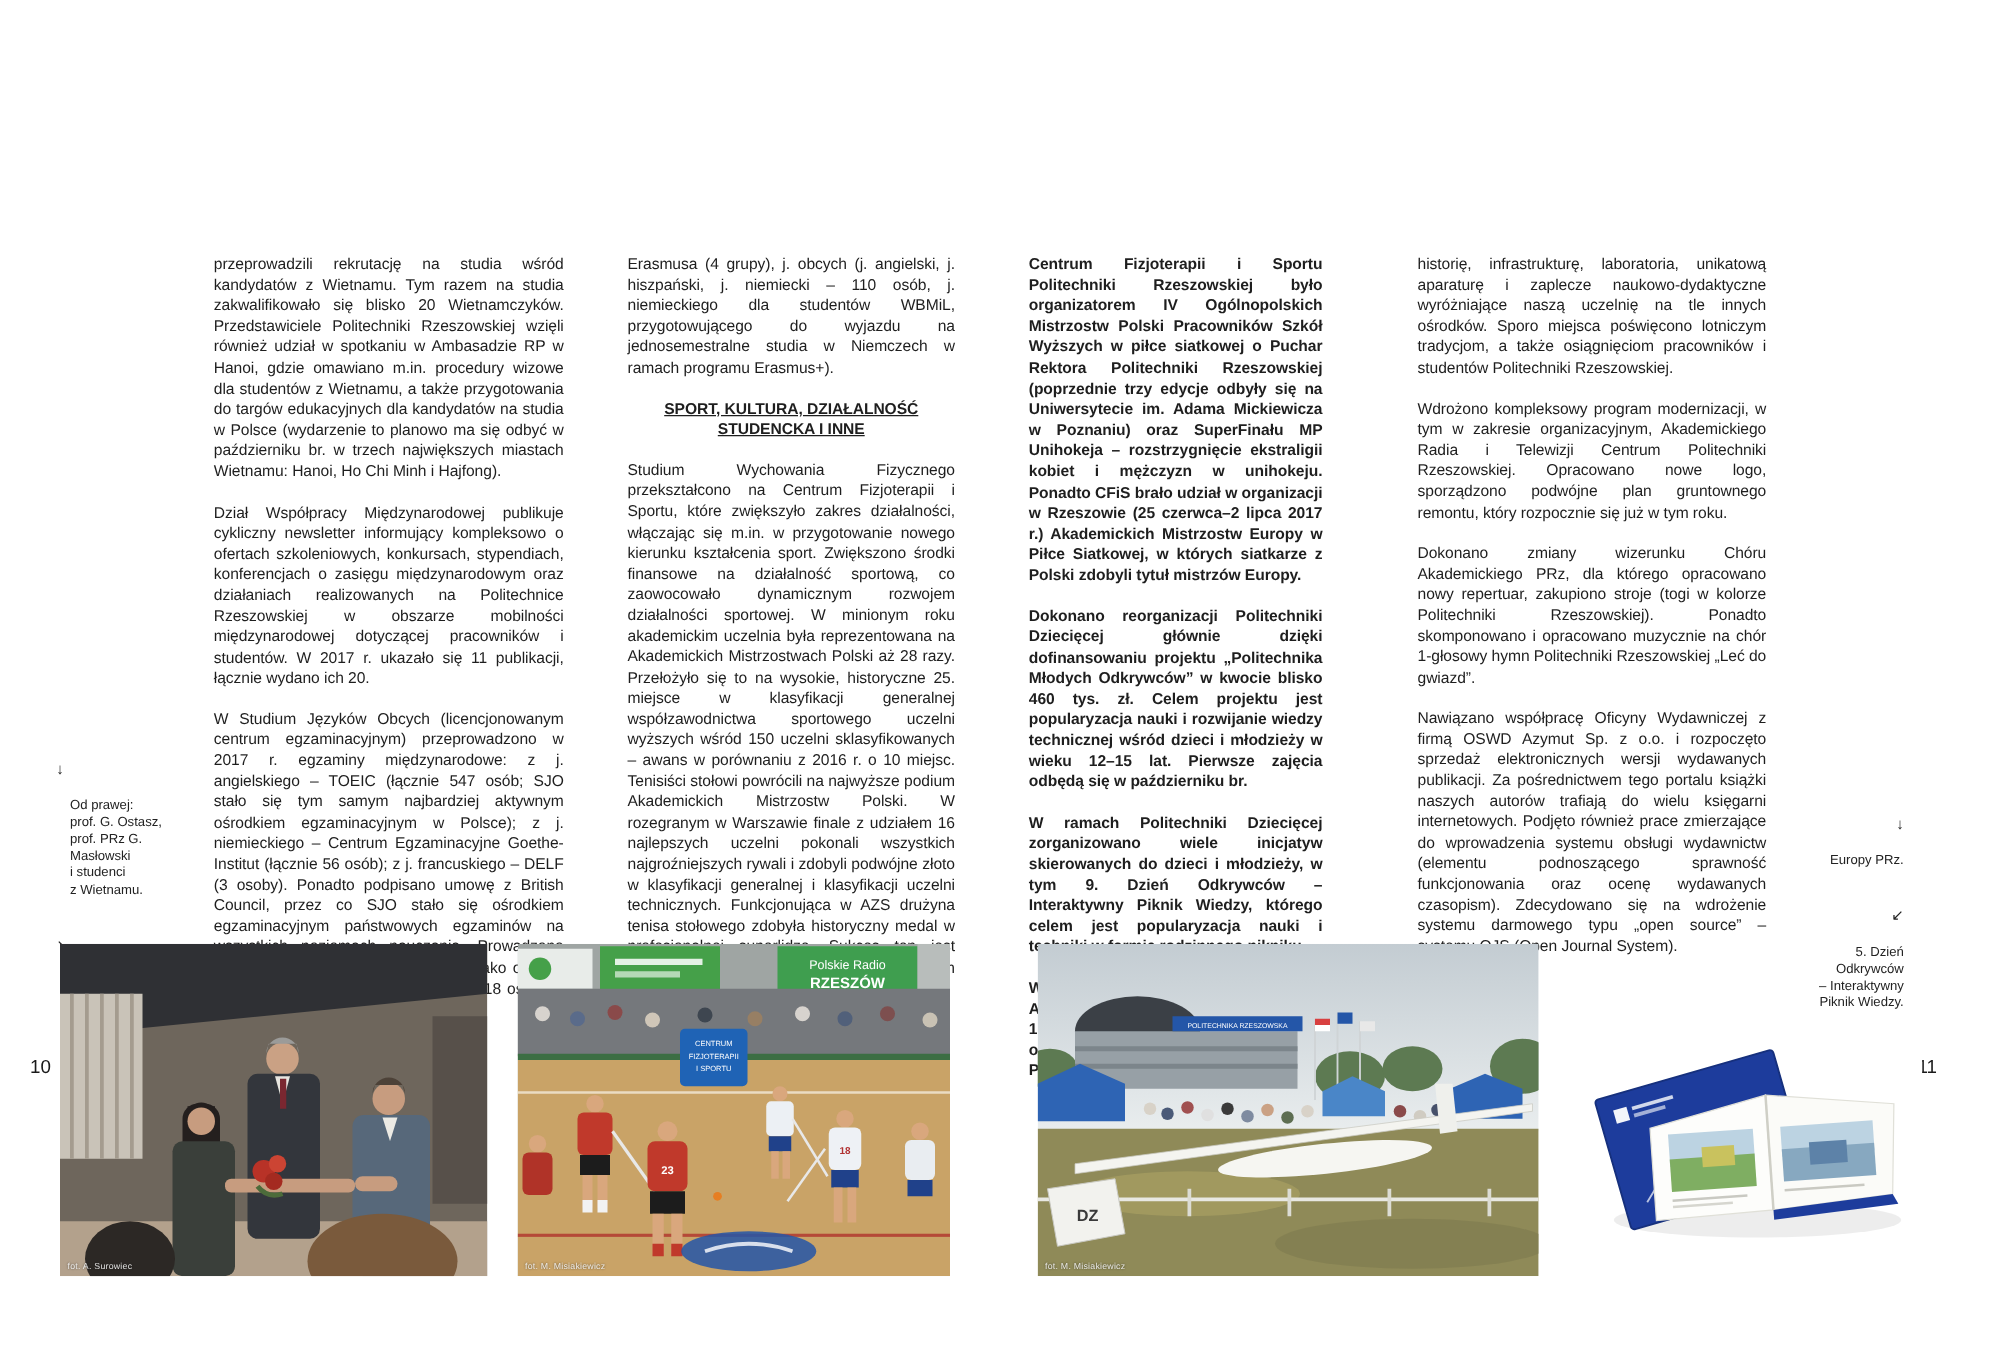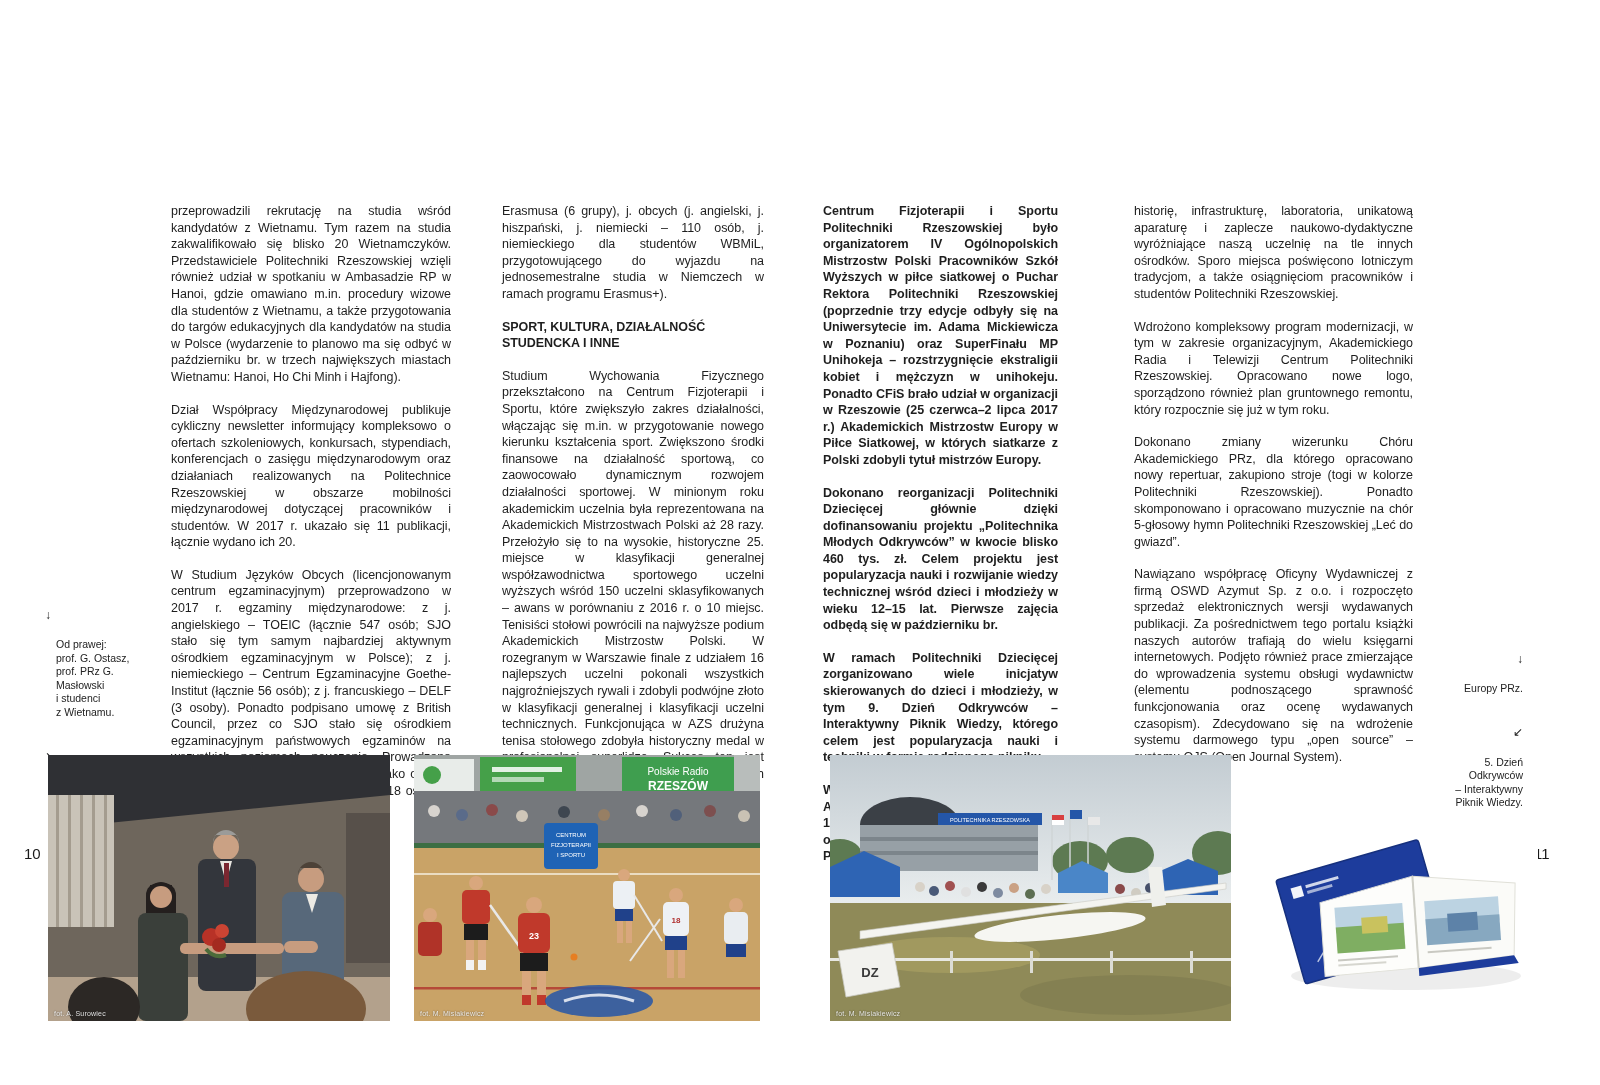--- a/index.html
+++ b/index.html
@@ -9,21 +9,21 @@
 
   
   .col{position:absolute;top:203px;text-align:justify;font-size:12.5px;
        line-height:16.6px;color:#1e1e1e;letter-spacing:-0.05px;}
   .col p{margin:0 0 16px 16px;}
   .col p:last-child{margin-bottom:0;}
   .col-1{left:155px;width:296px;}
   .col-2{left:486px;width:278px;}
   .col-3{left:807px;width:251px;font-weight:bold;}
   .col-4{left:1118px;width:295px;}
-  .sec-heading{font-weight:bold;margin:0 0 16px 0;text-align:left;}
+  .sec-heading{font-weight:bold;margin:0 0 16px 0;text-align:center;text-decoration:underline;}
 
   
   .pagenum{position:absolute;top:845px;font-size:15px;color:#1a1a1a;}
   .pagenum.left{left:12px;margin-left:12px;}
   .pagenum.right{left:1534px;}
 
   
   .mnote{position:absolute;font-size:10.5px;line-height:13.5px;color:#222;
          white-space:pre-line;}
   .mnote .arrow{font-size:12px;line-height:14px;margin-bottom:3px;}
@@ -71,36 +71,36 @@
 Piknik Wiedzy.</div>
   </div>
 
   <div class="col col-1">
     <p>przeprowadzili rekrutację na studia wśród kandydatów z Wietnamu. Tym razem na studia zakwalifikowało się blisko 20 Wietnamczyków. Przedstawiciele Politechniki Rzeszowskiej wzięli również udział w spotkaniu w Ambasadzie RP w Hanoi, gdzie omawiano m.in. procedury wizowe dla studentów z Wietnamu, a także przygotowania do targów edukacyjnych dla kandydatów na studia w Polsce (wydarzenie to planowo ma się odbyć w październiku br. w trzech największych miastach Wietnamu: Hanoi, Ho Chi Minh i Hajfong).</p>
     <p>Dział Współpracy Międzynarodowej publikuje cykliczny newsletter informujący kompleksowo o ofertach szkoleniowych, konkursach, stypendiach, konferencjach o zasięgu międzynarodowym oraz działaniach realizowanych na Politechnice Rzeszowskiej w obszarze mobilności międzynarodowej dotyczącej pracowników i studentów. W 2017 r. ukazało się 11 publikacji, łącznie wydano ich 20.</p>
     <p>W Studium Języków Obcych (licencjonowanym centrum egzaminacyjnym) przeprowadzono w 2017 r. egzaminy międzynarodowe: z j. angielskiego – TOEIC (łącznie 547 osób; SJO stało się tym samym najbardziej aktywnym ośrodkiem egzaminacyjnym w Polsce); z j. niemieckiego – Centrum Egzaminacyjne Goethe-Institut (łącznie 56 osób); z j. francuskiego – DELF (3 osoby). Ponadto podpisano umowę z British Council, przez co SJO stało się ośrodkiem egzaminacyjnym państwowych egzaminów na wszystkich poziomach nauczania. Prowadzono również kursy językowe: j. polskiego jako obcego dla studentów z Wietnamu (4 kursy – 18 osób), j. polskiego jako obcego dla studentów</p>
   </div>
 
   <div class="col col-2">
-    <p>Erasmusa (6 grupy), j. obcych (j. angielski, j. hiszpański, j. niemiecki – 110 osób, j. niemieckiego dla studentów WBMiL, przygotowującego do wyjazdu na jednosemestralne studia w Niemczech w ramach programu Erasmus+).</p>
+    <p>Erasmusa (4 grupy), j. obcych (j. angielski, j. hiszpański, j. niemiecki – 110 osób, j. niemieckiego dla studentów WBMiL, przygotowującego do wyjazdu na jednosemestralne studia w Niemczech w ramach programu Erasmus+).</p>
     <p class="sec-heading">SPORT, KULTURA, DZIAŁALNOŚĆ STUDENCKA I INNE</p>
     <p>Studium Wychowania Fizycznego przekształcono na Centrum Fizjoterapii i Sportu, które zwiększyło zakres działalności, włączając się m.in. w przygotowanie nowego kierunku kształcenia sport. Zwiększono środki finansowe na działalność sportową, co zaowocowało dynamicznym rozwojem działalności sportowej. W minionym roku akademickim uczelnia była reprezentowana na Akademickich Mistrzostwach Polski aż 28 razy. Przełożyło się to na wysokie, historyczne 25. miejsce w klasyfikacji generalnej współzawodnictwa sportowego uczelni wyższych wśród 150 uczelni sklasyfikowanych – awans w porównaniu z 2016 r. o 10 miejsc. Tenisiści stołowi powrócili na najwyższe podium Akademickich Mistrzostw Polski. W rozegranym w Warszawie finale z udziałem 16 najlepszych uczelni pokonali wszystkich najgroźniejszych rywali i zdobyli podwójne złoto w klasyfikacji generalnej i klasyfikacji uczelni technicznych. Funkcjonująca w AZS drużyna tenisa stołowego zdobyła historyczny medal w profesjonalnej superlidze. Sukces ten jest szczególny, gdyż polska liga należy do jednych z najlepszych na świecie.</p>
   </div>
 
   <div class="col col-3">
     <p>Centrum Fizjoterapii i Sportu Politechniki Rzeszowskiej było organizatorem IV Ogólnopolskich Mistrzostw Polski Pracowników Szkół Wyższych w piłce siatkowej o Puchar Rektora Politechniki Rzeszowskiej (poprzednie trzy edycje odbyły się na Uniwersytecie im. Adama Mickiewicza w Poznaniu) oraz SuperFinału MP Unihokeja – rozstrzygnięcie ekstraligii kobiet i mężczyzn w unihokeju. Ponadto CFiS brało udział w organizacji w Rzeszowie (25 czerwca–2 lipca 2017 r.) Akademickich Mistrzostw Europy w Piłce Siatkowej, w których siatkarze z Polski zdobyli tytuł mistrzów Europy.</p>
     <p>Dokonano reorganizacji Politechniki Dziecięcej głównie dzięki dofinansowaniu projektu „Politechnika Młodych Odkrywców” w kwocie blisko 460 tys. zł. Celem projektu jest popularyzacja nauki i rozwijanie wiedzy technicznej wśród dzieci i młodzieży w wieku 12–15 lat. Pierwsze zajęcia odbędą się w październiku br.</p>
     <p>W ramach Politechniki Dziecięcej zorganizowano wiele inicjatyw skierowanych do dzieci i młodzieży, w tym 9. Dzień Odkrywców – Interaktywny Piknik Wiedzy, którego celem jest popularyzacja nauki i techniki w formie rodzinnego pikniku.</p>
     <p>Wydano pierwszy w historii uczelni Album „Politechnika Rzeszowska 1963–2017”, w którym zaprezentowano obecny kształt i najnowsze osiągnięcia Politechniki Rzeszowskiej, jej</p>
   </div>
 
   <div class="col col-4">
     <p>historię, infrastrukturę, laboratoria, unikatową aparaturę i zaplecze naukowo-dydaktyczne wyróżniające naszą uczelnię na tle innych ośrodków. Sporo miejsca poświęcono lotniczym tradycjom, a także osiągnięciom pracowników i studentów Politechniki Rzeszowskiej.</p>
-    <p>Wdrożono kompleksowy program modernizacji, w tym w zakresie organizacyjnym, Akademickiego Radia i Telewizji Centrum Politechniki Rzeszowskiej. Opracowano nowe logo, sporządzono również plan gruntownego remontu, który rozpocznie się już w tym roku.</p>
-    <p>Dokonano zmiany wizerunku Chóru Akademickiego PRz, dla którego opracowano nowy repertuar, zakupiono stroje (togi w kolorze Politechniki Rzeszowskiej). Ponadto skomponowano i opracowano muzycznie na chór 5-głosowy hymn Politechniki Rzeszowskiej „Leć do gwiazd”.</p>
+    <p>Wdrożono kompleksowy program modernizacji, w tym w zakresie organizacyjnym, Akademickiego Radia i Telewizji Centrum Politechniki Rzeszowskiej. Opracowano nowe logo, sporządzono podwójne plan gruntownego remontu, który rozpocznie się już w tym roku.</p>
+    <p>Dokonano zmiany wizerunku Chóru Akademickiego PRz, dla którego opracowano nowy repertuar, zakupiono stroje (togi w kolorze Politechniki Rzeszowskiej). Ponadto skomponowano i opracowano muzycznie na chór 1-głosowy hymn Politechniki Rzeszowskiej „Leć do gwiazd”.</p>
     <p>Nawiązano współpracę Oficyny Wydawniczej z firmą OSWD Azymut Sp. z o.o. i rozpoczęto sprzedaż elektronicznych wersji wydawanych publikacji. Za pośrednictwem tego portalu książki naszych autorów trafiają do wielu księgarni internetowych. Podjęto również prace zmierzające do wprowadzenia systemu obsługi wydawnictw (elementu podnoszącego sprawność funkcjonowania oraz ocenę wydawanych czasopism). Zdecydowano się na wdrożenie systemu darmowego typu „open source” – systemu OJS (Open Journal System).</p>
   </div>
 
   <div class="photo ph1">
     <svg width="342" height="266" viewBox="0 0 342 266">
       <rect width="342" height="266" fill="#6e665c"></rect>
       <polygon points="0,0 342,0 342,40 0,74" fill="#2f3034"></polygon>
       <rect x="0" y="40" width="66" height="132" fill="#c9c3b8"></rect>
       <g fill="#a49c8f">
         <rect x="8" y="40" width="3" height="132"></rect>

